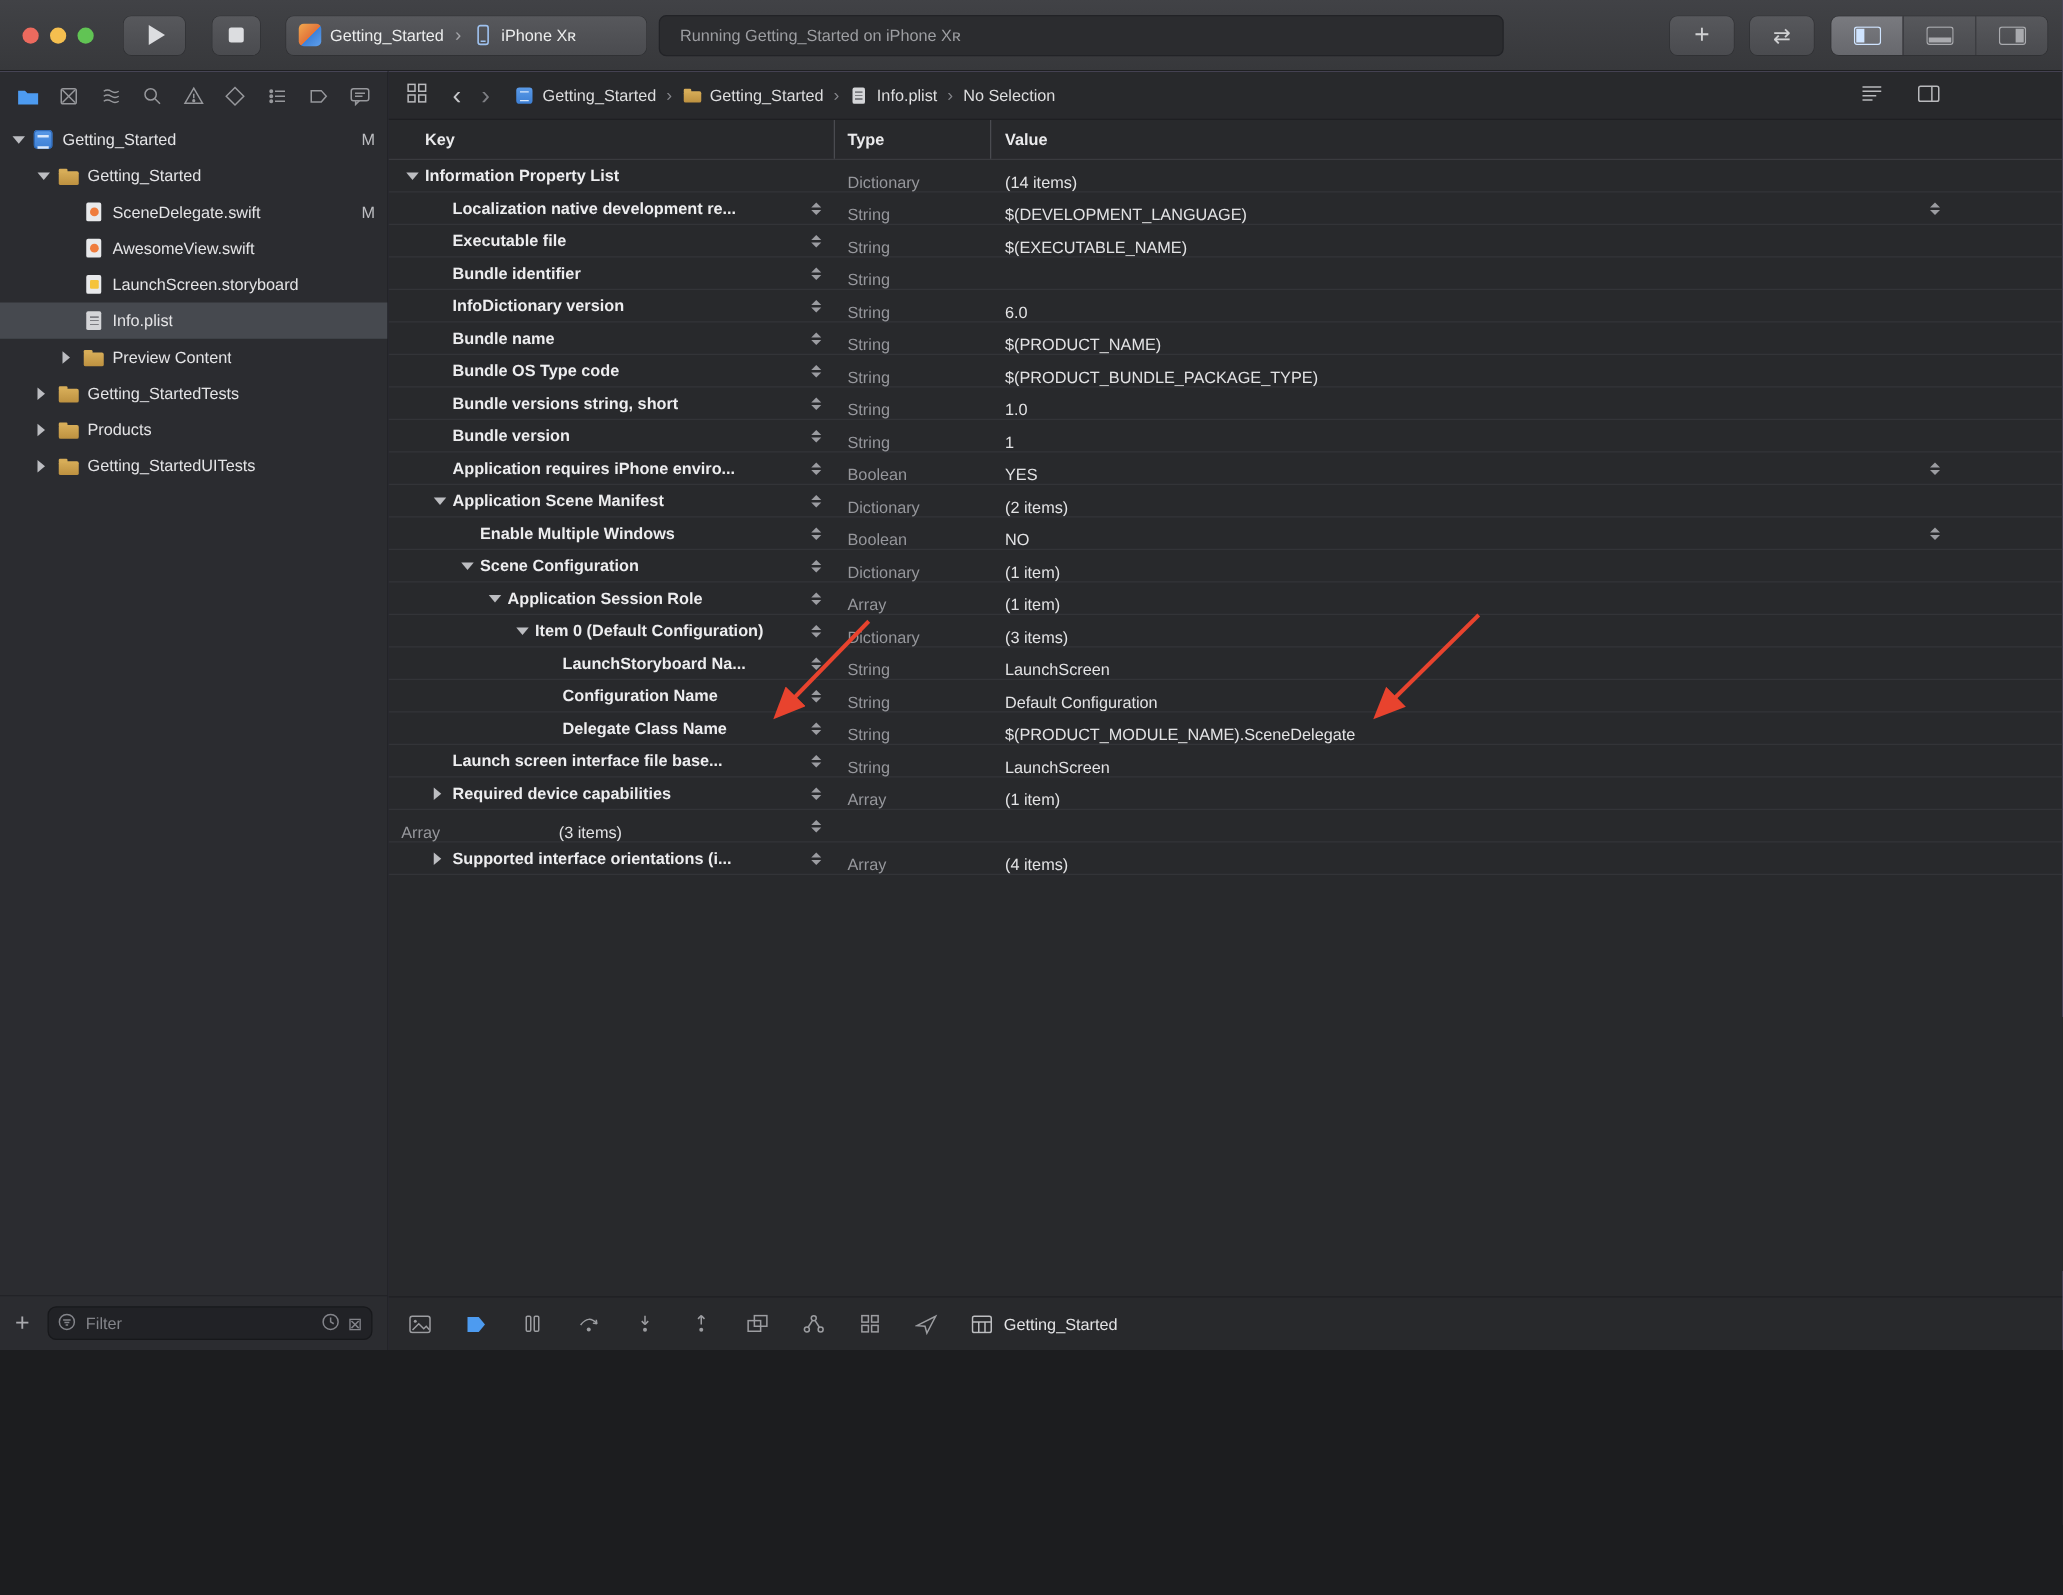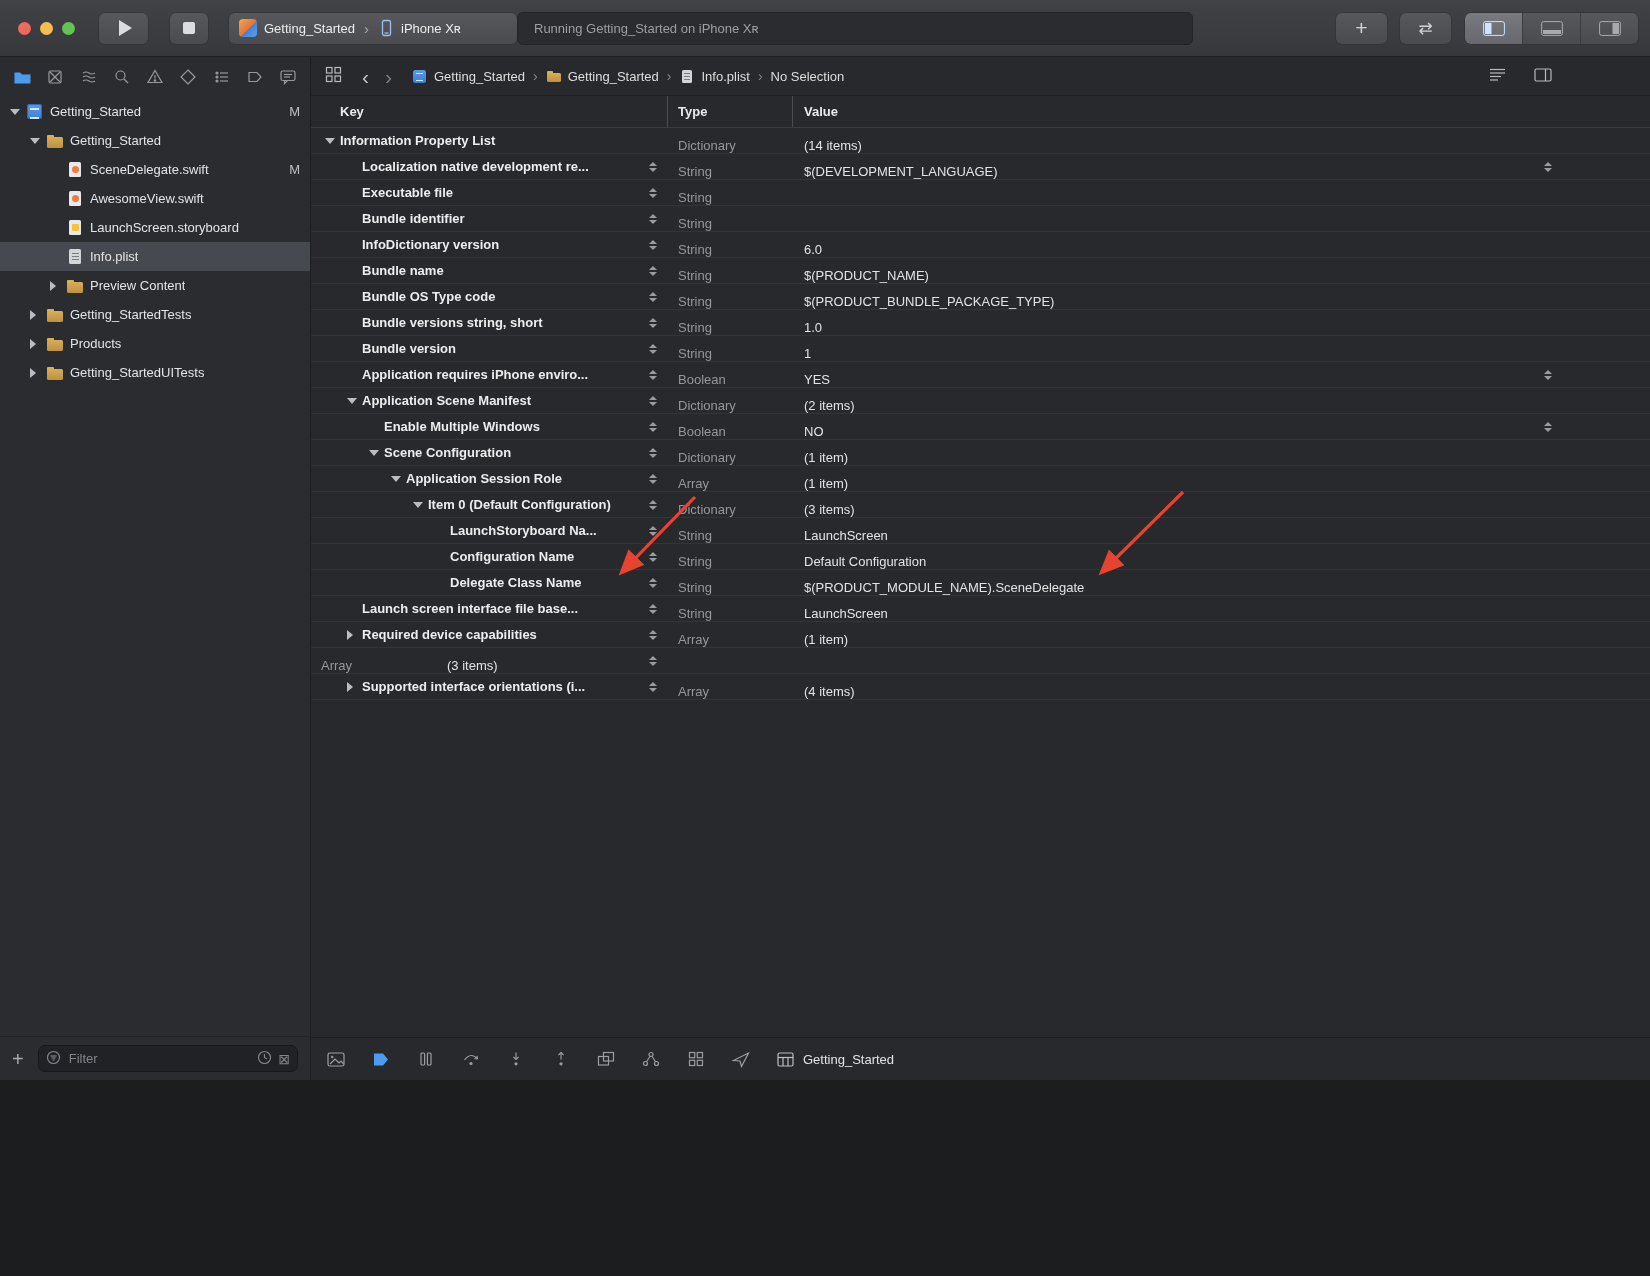--- a/index.html
+++ b/index.html
@@ -19,21 +19,21 @@
         box-shadow:0 0 0 0.5px #2e2f32;display:flex;align-items:center;justify-content:center;flex:none;}
   .play{width:49px;margin-left:24px}
   .play-tri{width:0;height:0;border-left:13px solid #dcdde0;border-top:8px solid transparent;border-bottom:8px solid transparent;margin-left:4px;}
   .stop{width:38px;margin-left:22px}
   .stop-sq{width:12px;height:12px;background:#dcdde0;border-radius:2px;}
   .scheme{margin-left:21px;width:288px;padding:0 10px;box-sizing:border-box;justify-content:flex-start;gap:7px;}
   .appicon{width:18px;height:18px;border-radius:4px;flex:none;
            background:linear-gradient(135deg,#f2a94e 0%,#e2733a 54%,#3f82d9 54%,#5fa0ec 100%);}
   .scheme-label{color:#eceded;white-space:nowrap;}
   .scheme-sep{color:#a6a7ab;font-size:15px;margin:0 2px;}
-  .status{width:676px;height:33px;border-radius:6px;background:#2b2c2f;
+  .status{margin-left:10px;width:676px;height:33px;border-radius:6px;background:#2b2c2f;
           border:1px solid #222327;box-sizing:border-box;display:flex;align-items:center;
           padding-left:16px;color:#9d9ea2;}
   .tb-right{margin-left:auto;margin-right:12px;display:flex;align-items:center;}
   .plusbtn{width:51px;font-size:21px;color:#d0d1d3;font-weight:400;}
   .swapbtn{width:51px;margin-left:13px;font-size:17px;color:#d0d1d3;}
   .segmented{display:flex;margin-left:14px;border-radius:6px;overflow:hidden;box-shadow:0 0 0 0.5px #2e2f32;}
   .seg{width:57px;height:31px;background:linear-gradient(#57585c,#4a4b4f);display:flex;align-items:center;justify-content:center;}
   .seg + .seg{border-left:1px solid #3c3d41;}
   .seg.active{background:linear-gradient(#797a7f,#67686d);}
   .panel-ic{stroke:#a9aaae;fill:none;}
@@ -432,20 +432,21 @@
         <div class="prow" data-level="1" data-disclosure="none" data-stepper="true" data-dropdown="false">
           <div class="kcell">
             <span class="disc12"></span>
             <span class="ktext">Executable file</span>
           </div>
           <span class="stepper">
             <span class="st-up"></span>
             <span class="st-dn"></span>
           </span>
           <div class="tcell">String</div>
+          <div class="vcell">$(EXECUTABLE_NAME)</div>
 
         </div>
         <div class="prow" data-level="1" data-disclosure="none" data-stepper="true" data-dropdown="false">
           <div class="kcell">
             <span class="disc12"></span>
             <span class="ktext">Bundle identifier</span>
           </div>
           <span class="stepper">
             <span class="st-up"></span>
             <span class="st-dn"></span>

